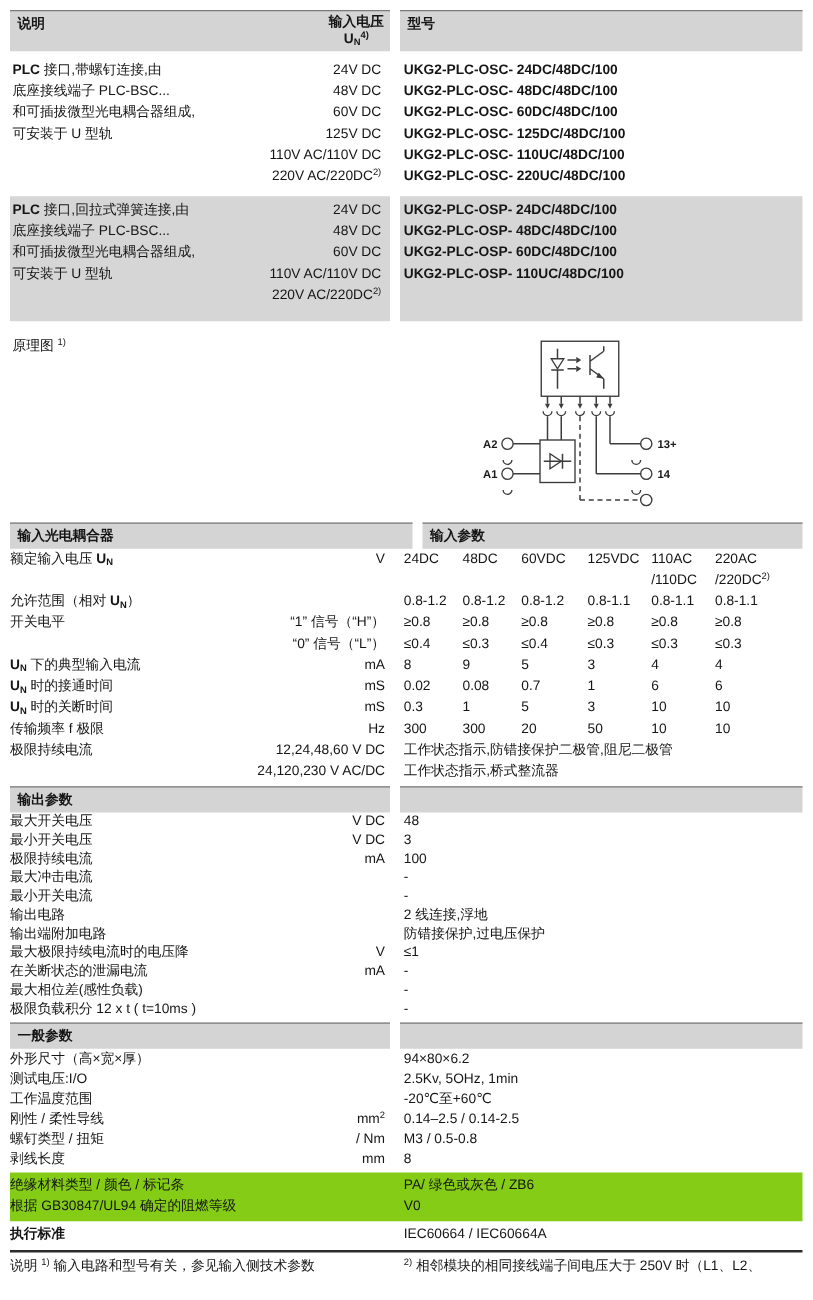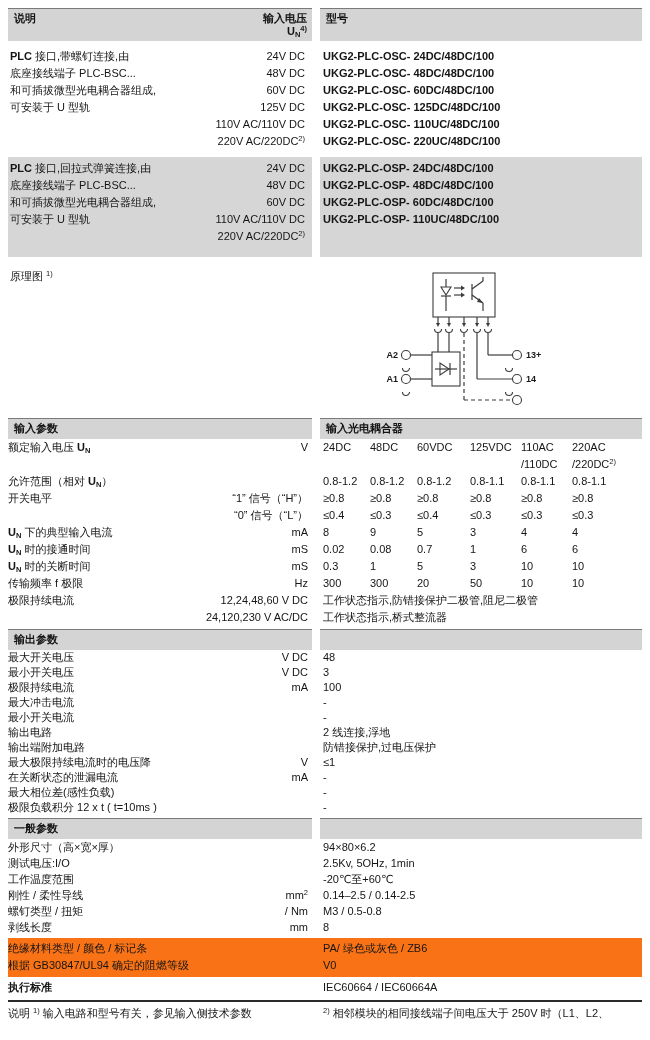--- a/index.html
+++ b/index.html
@@ -10,21 +10,21 @@
   sub{font-size:7.5px;vertical-align:-2px;line-height:0;}
   .b{font-weight:bold;}
   
   .cols{display:flex;gap:8px;}
   .colL{width:304px;box-sizing:border-box;}
   .colR{flex:1;min-width:0;box-sizing:border-box;}
   .band{background:#d4d4d4;border-top:1px solid #7a7a7a;font-weight:bold;
         padding:2px 5px 3px 6px;box-sizing:border-box;}
   
   .selh .colL{display:flex;}
-  .selh-volt{margin-left:auto;text-align:right;line-height:13px;padding-top:1px;}
+  .selh-volt{margin-left:auto;text-align:center;line-height:13px;padding-top:1px;}
   
   .sel-block{margin-top:4px;}
   .sel-left{position:relative;padding:3px 7px 3px 0;box-sizing:border-box;}
   .sel-desc{position:absolute;left:2px;top:3px;line-height:17px;white-space:nowrap;}
   .sel-volts{text-align:right;line-height:17px;}
   .sel-right{padding:3px 0 3px 3px;line-height:17px;}
   .gray{background:#d6d6d6;}
   .shaded-block .sel-left{padding-bottom:12px;}
   .shaded-block .sel-right{padding-bottom:12px;}
   .mline{font-weight:bold;white-space:nowrap;}
@@ -36,21 +36,21 @@
   .prow{display:grid;grid-template-columns:305px 57px 47px 53px 51px 51px auto;
         line-height:17px;align-items:start;}
   .prow2{display:grid;grid-template-columns:305px auto;line-height:17px;align-items:start;}
   .c0{display:flex;padding-right:5px;box-sizing:border-box;min-width:0;}
   .c0 .cond{margin-left:auto;text-align:right;white-space:nowrap;padding-left:6px;}
   .v0{padding-left:10px;}
   .val{padding-left:10px;}
   .rows-out .prow2{line-height:15px;}
   .rows-gen .prow2,.rows-wire .prow2{line-height:16px;}
   .secband{margin-top:3px;}
-  .grayband{background:#f97316;margin-top:3px;padding:2px 0 3px 0;}
+  .grayband{background:#84cc16;margin-top:3px;padding:2px 0 3px 0;}
   .grayband .prow2{line-height:17px;}
   .std-row{margin-top:2px;line-height:17px;}
   .std-row .c0{font-weight:bold;}
   
   .footsec{margin-top:4px;border-top:2px solid #2b2b2b;padding-top:4px;}
   .foot{display:grid;grid-template-columns:305px auto;}
   .fline{line-height:15px;}
   svg .wire{stroke:#3c3c3c;stroke-width:1.2;fill:none;}
   svg .dash{stroke:#3c3c3c;stroke-width:1.2;fill:none;stroke-dasharray:4 3;}
   svg .part{stroke:#3c3c3c;stroke-width:1.1;fill:none;}
@@ -199,22 +199,22 @@
       <text x="150" y="113">14</text>
       <path class="part" d="M129.5 123 A 3.5 3.5 0 0 0 136.5 123"></path>
 
       <line class="dash" x1="88" y1="64" x2="88" y2="131"></line>
       <line class="dash" x1="88" y1="131" x2="136" y2="131"></line>
       <circle class="part" cx="141" cy="131" r="4.5"></circle>
     </svg>
   </div>
 
   <div class="cols secband">
+    <div class="band colR">输入光电耦合器</div>
     <div class="band colL">输入参数</div>
-    <div class="band colR">输入光电耦合器</div>
   </div>
   <div class="rows-in">
 
       <div class="prow">
         <div class="c0">
           <span class="lab"><span>额定输入电压 </span><span class="b">U</span><sub class="b">N</sub></span>
           <span class="cond"><span>V</span></span>
         </div>
         <div class="v v0"><span>24DC</span></div>
         <div class="v"><span>48DC</span></div>

